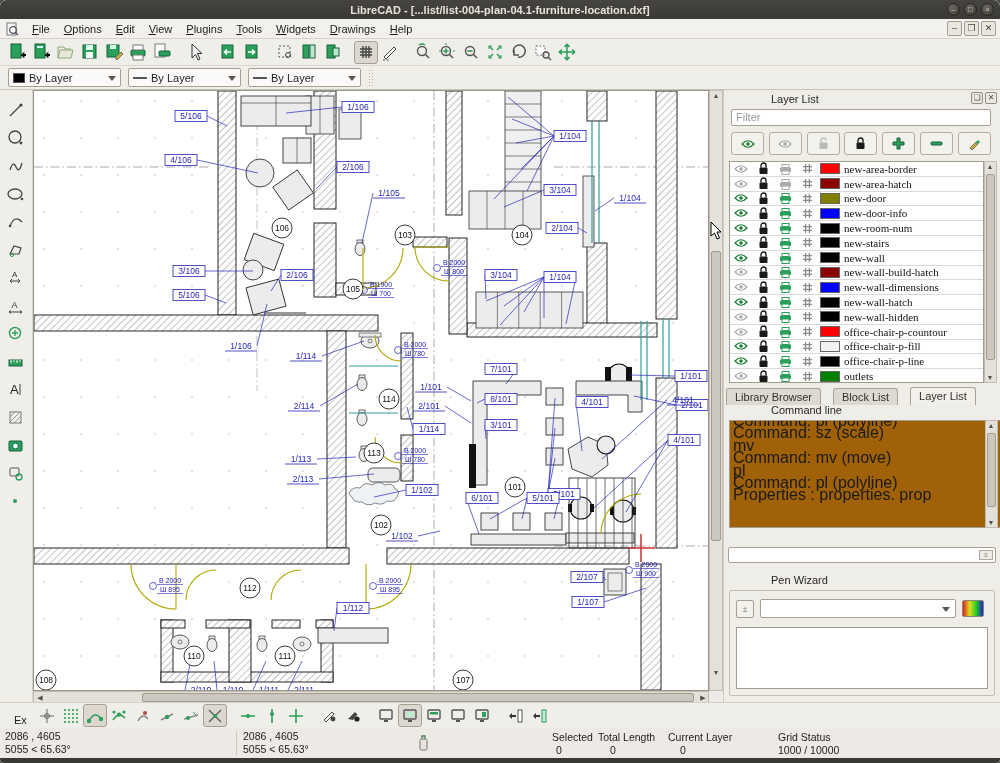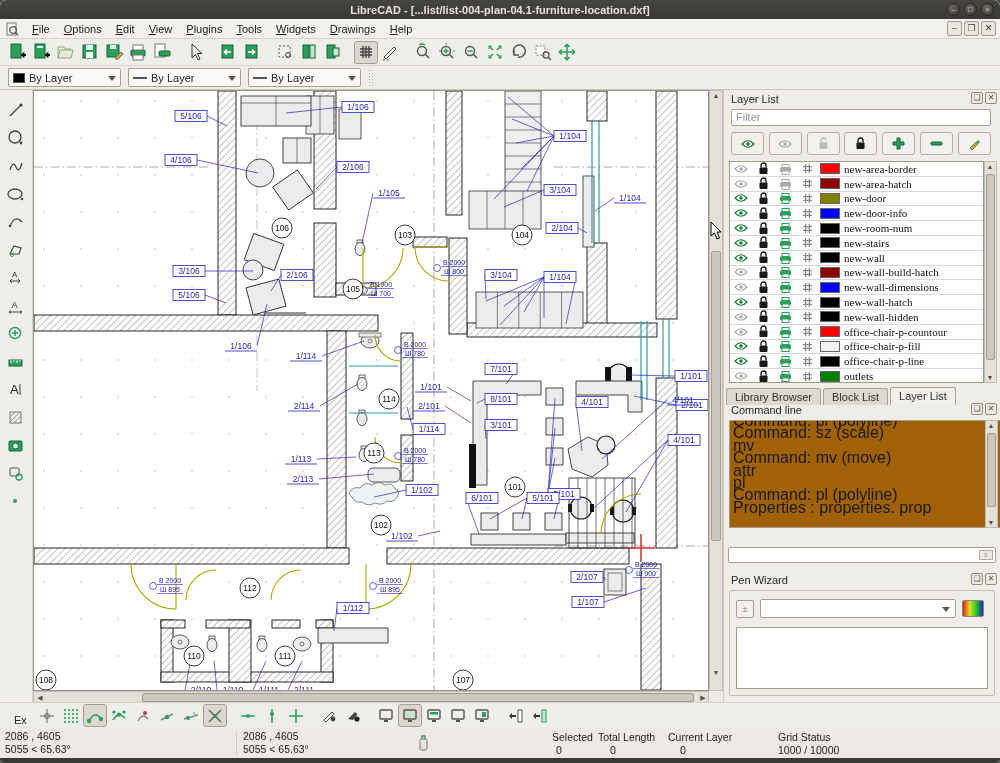--- a/index.html
+++ b/index.html
@@ -32,34 +32,34 @@
   #lefttools{position:absolute;left:0;top:90px;width:33px;height:612px;background:#f0eee9;border-right:1px solid #d8d3ca;display:flex;flex-direction:column;align-items:center;padding-top:8px;gap:4px;}
   .ltbtn{width:25px;height:24px;display:flex;align-items:center;justify-content:center;border-radius:3px;}
   
   #canvas{position:absolute;left:33px;top:90px;width:676px;height:601px;background:#ffffff;border:1px solid #9a958c;}
   #vscroll{position:absolute;left:709px;top:90px;width:14px;height:601px;background:#e4e1db;border:1px solid #c2bcb1;}
   #hscroll{position:absolute;left:33px;top:691px;width:676px;height:13px;background:#e4e1db;border:1px solid #c2bcb1;}
   .sthumb{position:absolute;background:#cdc8bf;border:1px solid #a39c8e;border-radius:2px;}
   .sarrow{position:absolute;font-size:7px;color:#55504a;text-align:center;width:12px;}
   #cursor{position:absolute;left:710px;top:221px;pointer-events:none;}
   
-  #dockcol{position:absolute;left:723px;top:90px;width:277px;height:612px;background:#efede8;border-left:1px solid #cfc9bf;}
+  #dockcol{position:absolute;left:723px;top:90px;width:277px;height:612px;background:#efede8;border-left:1px solid #cfc9bf;padding-left:40px;}
   .docktitle{height:17px;display:flex;align-items:center;font-size:11px;color:#2a2823;padding-left:7px;position:relative;}
   .dockbtns{position:absolute;right:3px;top:2px;display:flex;gap:2px;}
   .dkb{width:12px;height:12px;border:1px solid #948d80;background:#ece9e2;font-size:8px;line-height:10px;text-align:center;color:#555;border-radius:2px;}
   #filter{position:absolute;left:7px;top:19px;width:260px;height:17px;background:#fff;border:1px solid #a79f92;border-radius:2px;font-size:11px;color:#999;padding:1px 4px;}
   .lbtnrow{position:absolute;left:7px;top:42px;width:260px;display:flex;justify-content:space-between;}
   .lbtn{width:33px;height:23px;background:#f3f1ec;border:1px solid #b4ad9f;border-radius:3px;display:flex;align-items:center;justify-content:center;}
   #layerlist{position:absolute;left:5px;top:71px;width:255px;height:222px;background:#fff;border:1px solid #a39c8e;overflow:hidden;}
   #llscroll{position:absolute;left:260px;top:71px;width:13px;height:222px;background:#e4e1db;border:1px solid #c2bcb1;}
   .lrow{height:14.8px;display:flex;align-items:center;border-bottom:1px solid #d9d9d9;}
   .lcell{width:22px;display:flex;justify-content:center;align-items:center;flex:0 0 auto;}
   .lcolor{width:20px;height:11px;border:1px solid #666;margin:0 4px 0 2px;flex:0 0 auto;}
   .lname{font-size:11px;color:#111;white-space:nowrap;font-family:Liberation Serif, serif;}
-  #tabs{position:absolute;left:2px;top:296px;width:273px;height:19px;display:flex;gap:2px;align-items:flex-end;}
+  #tabs{position:absolute;left:2px;top:296px;width:273px;height:19px;display:flex;gap:12px;align-items:flex-end;}
   .tab{font-size:11px;color:#33302a;background:#ddd9d1;border:1px solid #aaa394;border-bottom:none;border-radius:3px 3px 0 0;padding:2px 8px;}
   .tab.active{background:#f2f0eb;font-weight:normal;padding-bottom:3px;}
   
   #cmdhist{position:absolute;left:5px;top:330px;width:276px;height:108px;background:#a16207;border:1px solid #a39c8e;overflow:hidden;font-size:16px;color:#1a1a1a;line-height:12.4px;padding:0 3px;}
   #cmdhscroll{position:absolute;left:261px;top:330px;width:13px;height:108px;background:#e4e1db;border:1px solid #c2bcb1;}
   #cmdlabel{position:absolute;left:6px;top:459px;font-size:12px;color:#2a2823;font-family:Liberation Mono, monospace;}
   #cmdinput{position:absolute;left:4px;top:457px;width:268px;height:16px;background:#fff;border:1px solid #a79f92;border-radius:2px;}
   #cmdinputbtn{position:absolute;right:2px;top:2px;width:14px;height:10px;background:#eceae4;border:1px solid #b1aa9c;font-size:6px;text-align:center;line-height:9px;color:#777;}
   
   #pwbox{position:absolute;left:5px;top:500px;width:266px;height:106px;border:1px solid #c4beb2;border-radius:2px;background:#efede8;}
@@ -1381,21 +1381,20 @@
       <div class="dockbtns">
         <div class="dkb">❏</div>
         <div class="dkb">✕</div>
       </div>
     </div>
     <div id="cmdhist">
         <div style="margin-top: -6px;">Command: pl (polyline)</div>
         <div>Command: sz (scale)</div>
         <div>mv</div>
         <div>Command: mv (move)</div>
-        <div>attr</div>
         <div>pl</div>
         <div>Command: pl (polyline)</div>
         <div>Properties : properties. prop</div>
       </div>
     <div id="cmdhscroll">
       <div class="sarrow" style="top:1px;left:-1px;">▲</div>
       <div class="sthumb" style="left:1px;top:12px;width:9px;height:74px;"></div>
       <div class="sarrow" style="top:98px;left:-1px;">▼</div>
     </div>
     <div id="cmdlabel">Command:</div>

